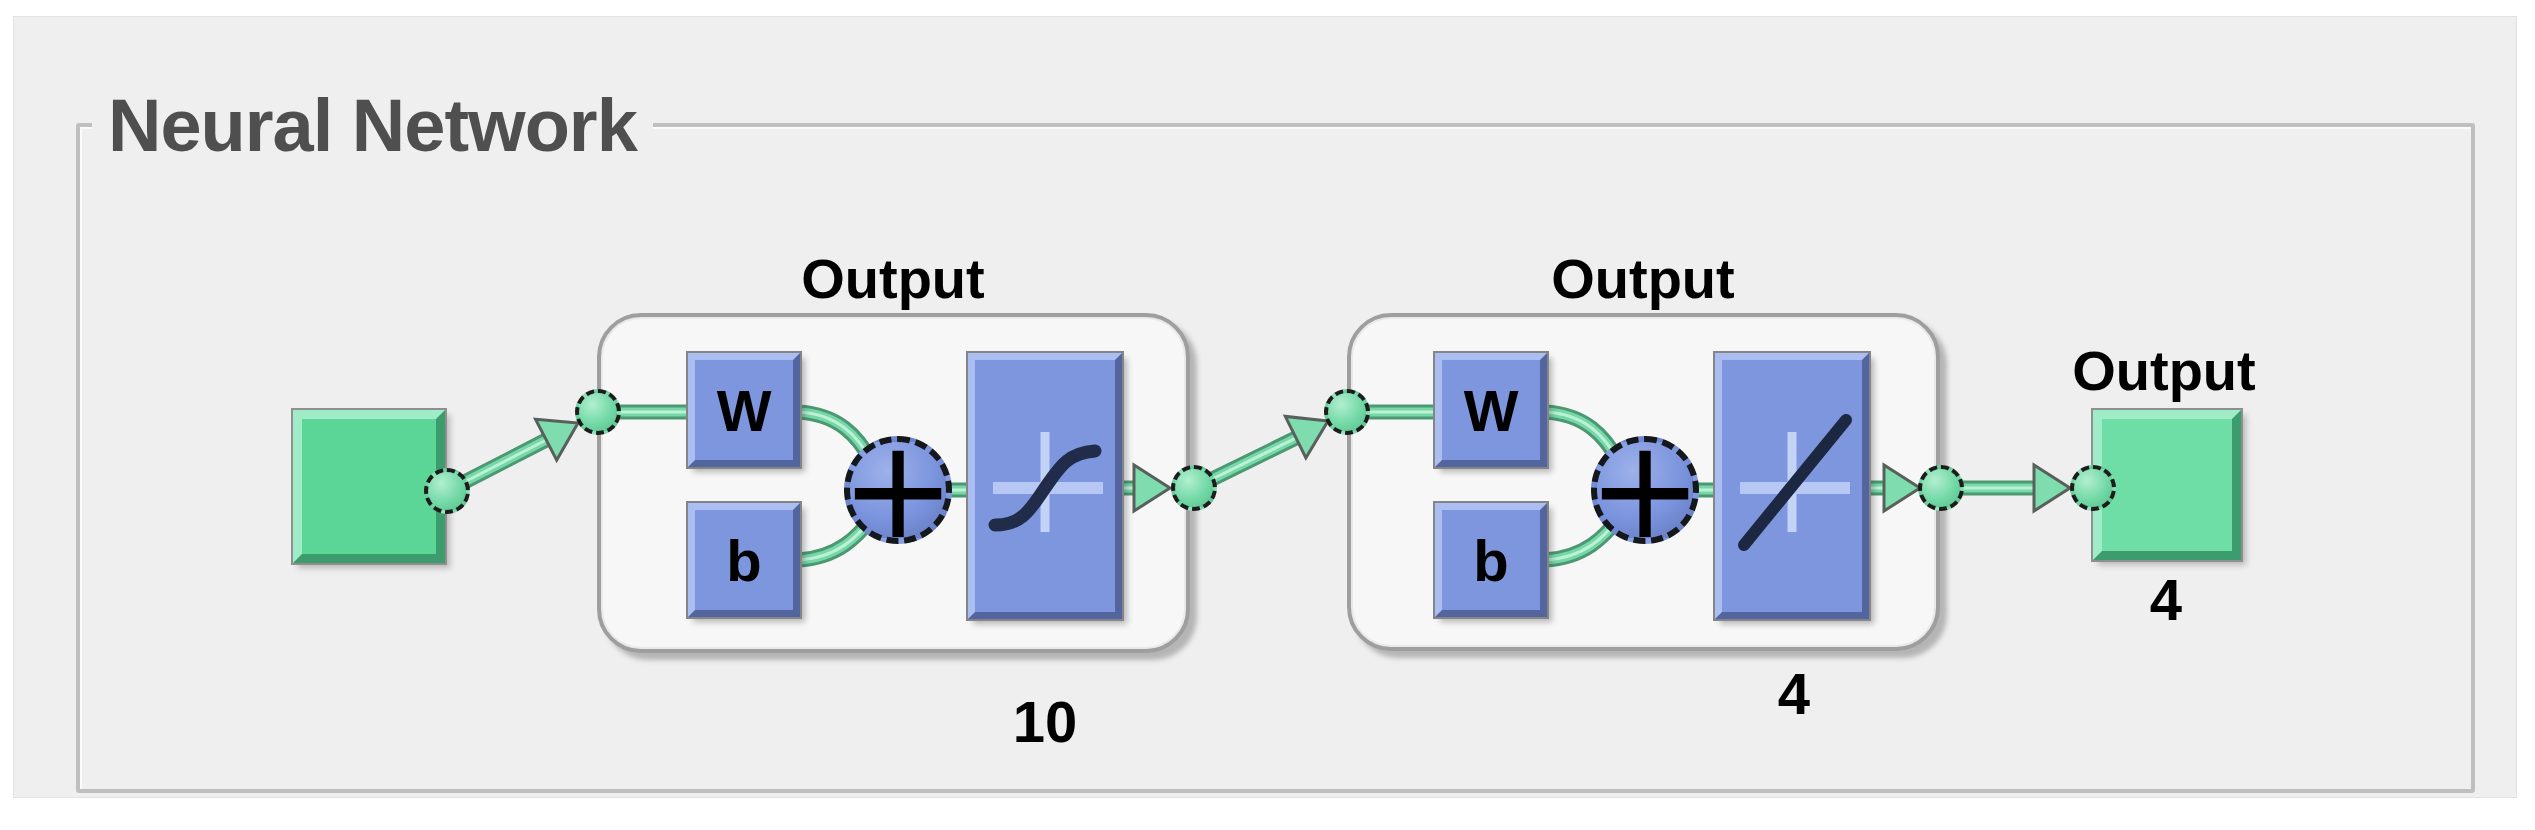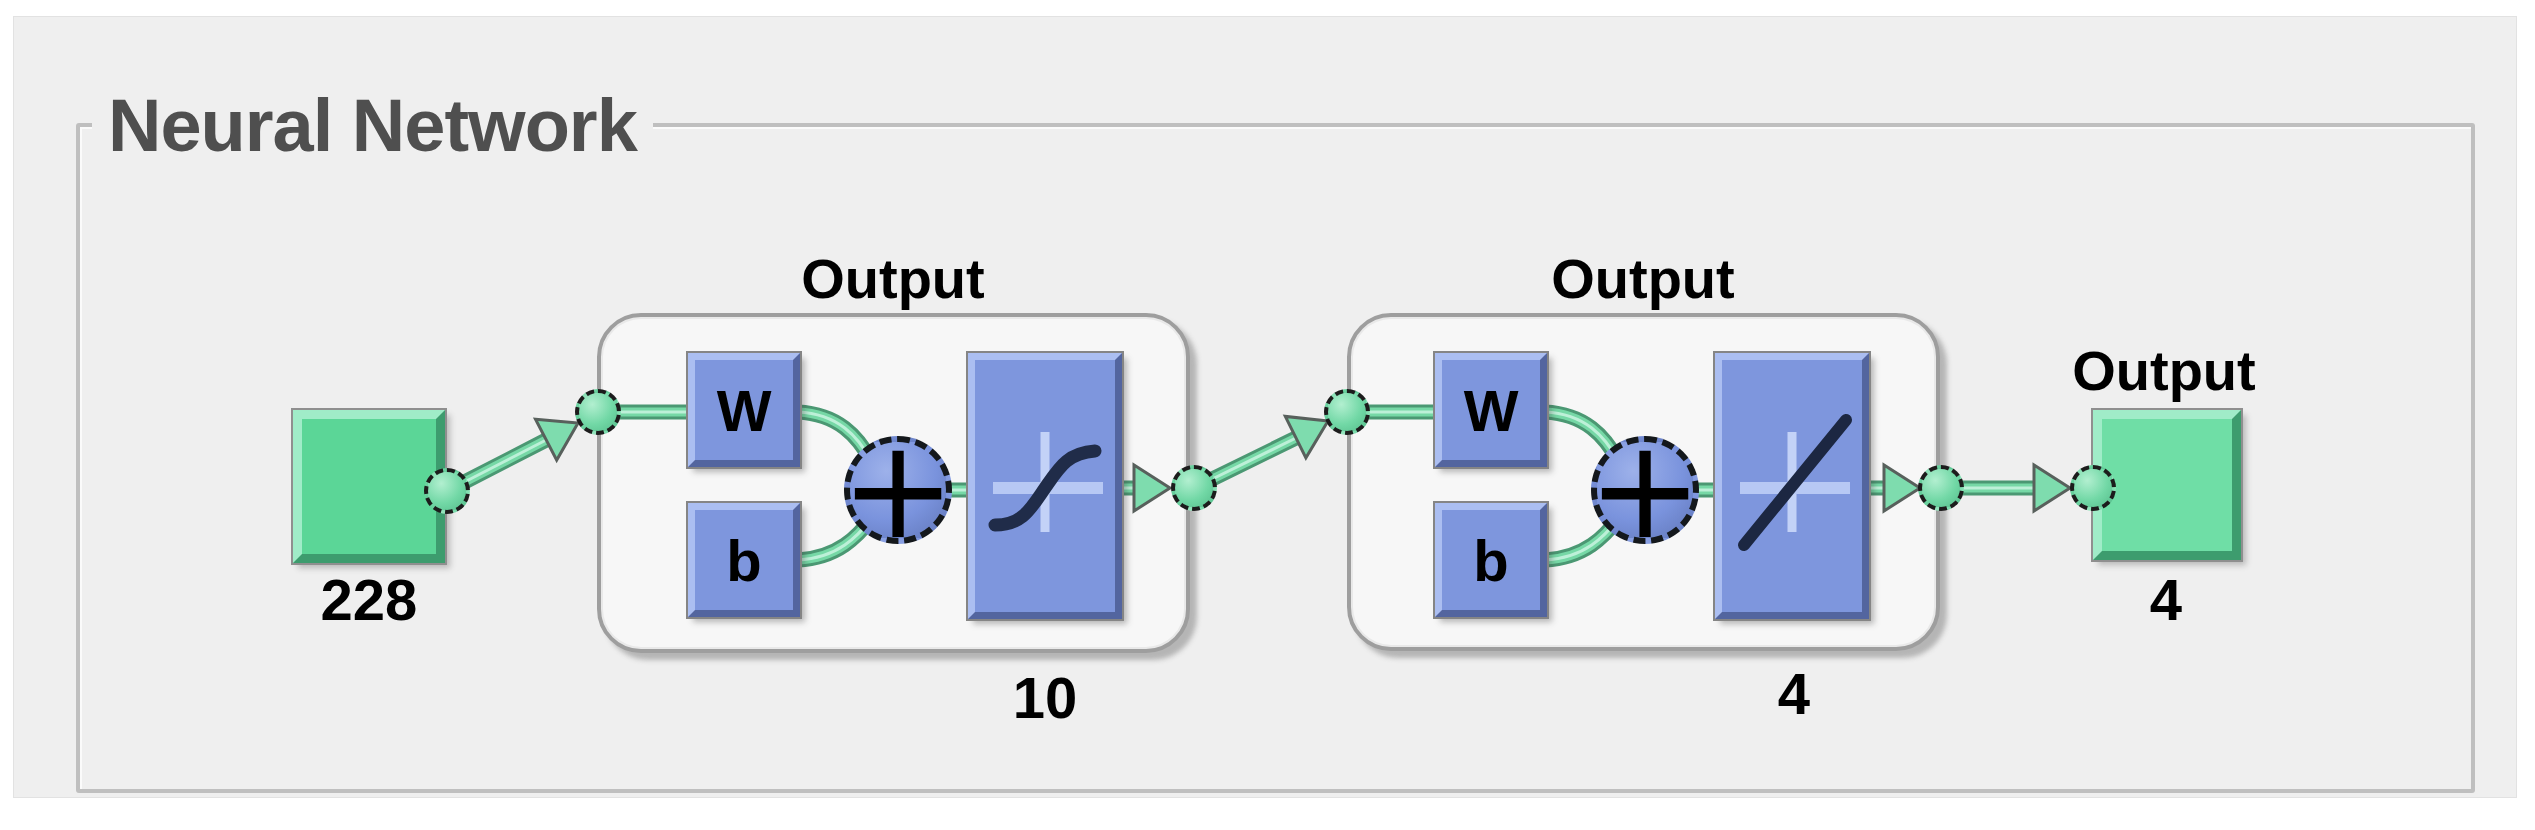--- a/index.html
+++ b/index.html
@@ -191,23 +191,22 @@
     <span>+</span>
   </div>
 
   <div class="node" style="left:424px;top:468px;"></div>
   <div class="node" style="left:575px;top:389px;"></div>
   <div class="node" style="left:1171px;top:465px;"></div>
   <div class="node" style="left:1324px;top:389px;"></div>
   <div class="node" style="left:1918px;top:465px;"></div>
   <div class="node" style="left:2070px;top:465px;"></div>
 
-  <div class="count" style="left:209px;top:570px;">228</div>
 
   <div class="label" style="left:733px;top:250px;">Output</div>
-  <div class="count" style="left:885px;top:668px;">10</div>
+  <div class="count" style="left:885px;top:692px;">10</div>
 
   <div class="label" style="left:1483px;top:250px;">Output</div>
   <div class="count" style="left:1634px;top:664px;">4</div>
 
   <div class="label" style="left:2004px;top:342px;">Output</div>
   <div class="count" style="left:2006px;top:570px;">4</div>
 </div>
 
 </body></html>

